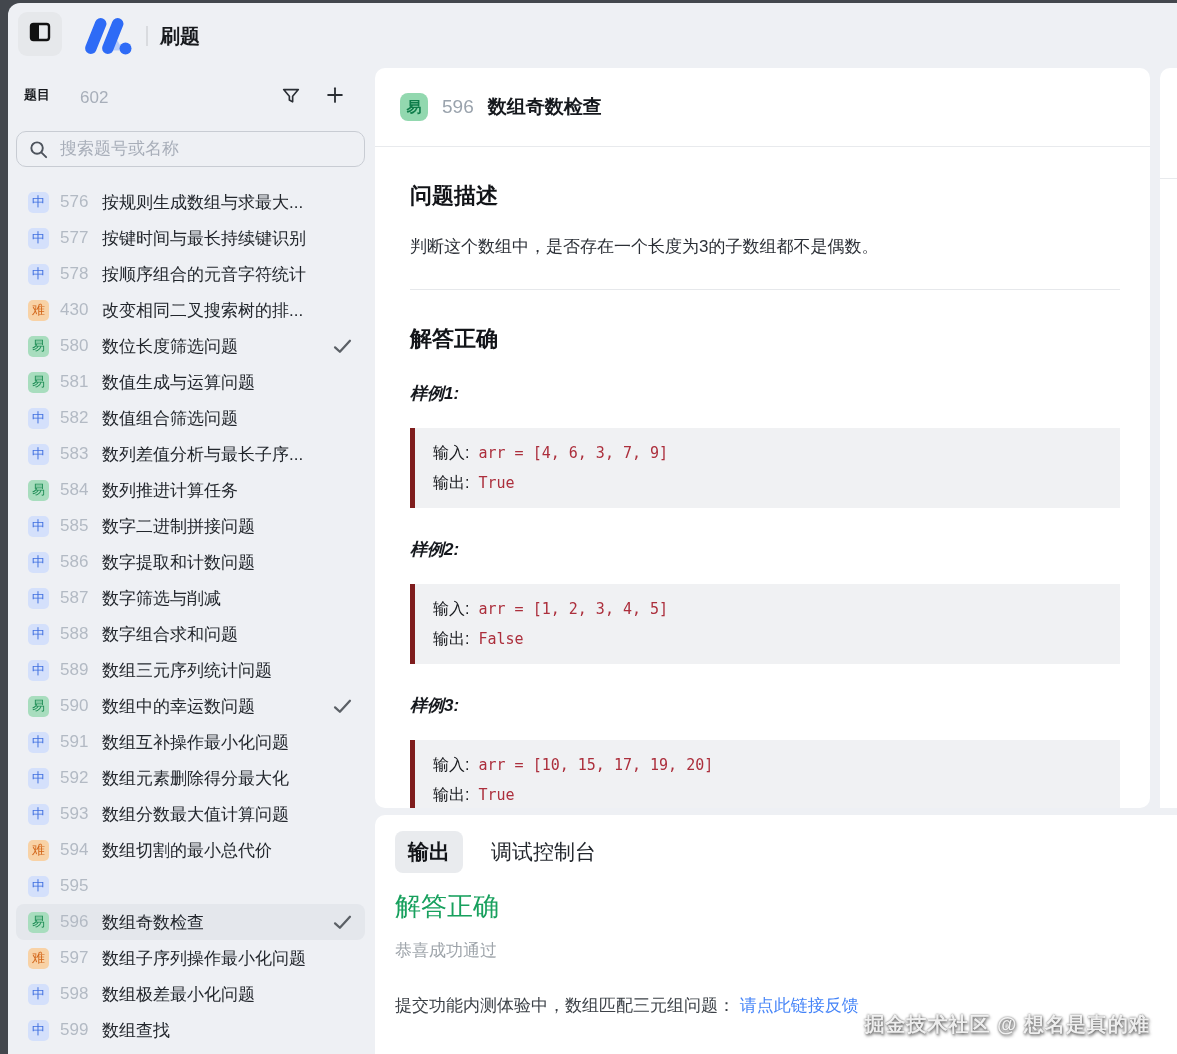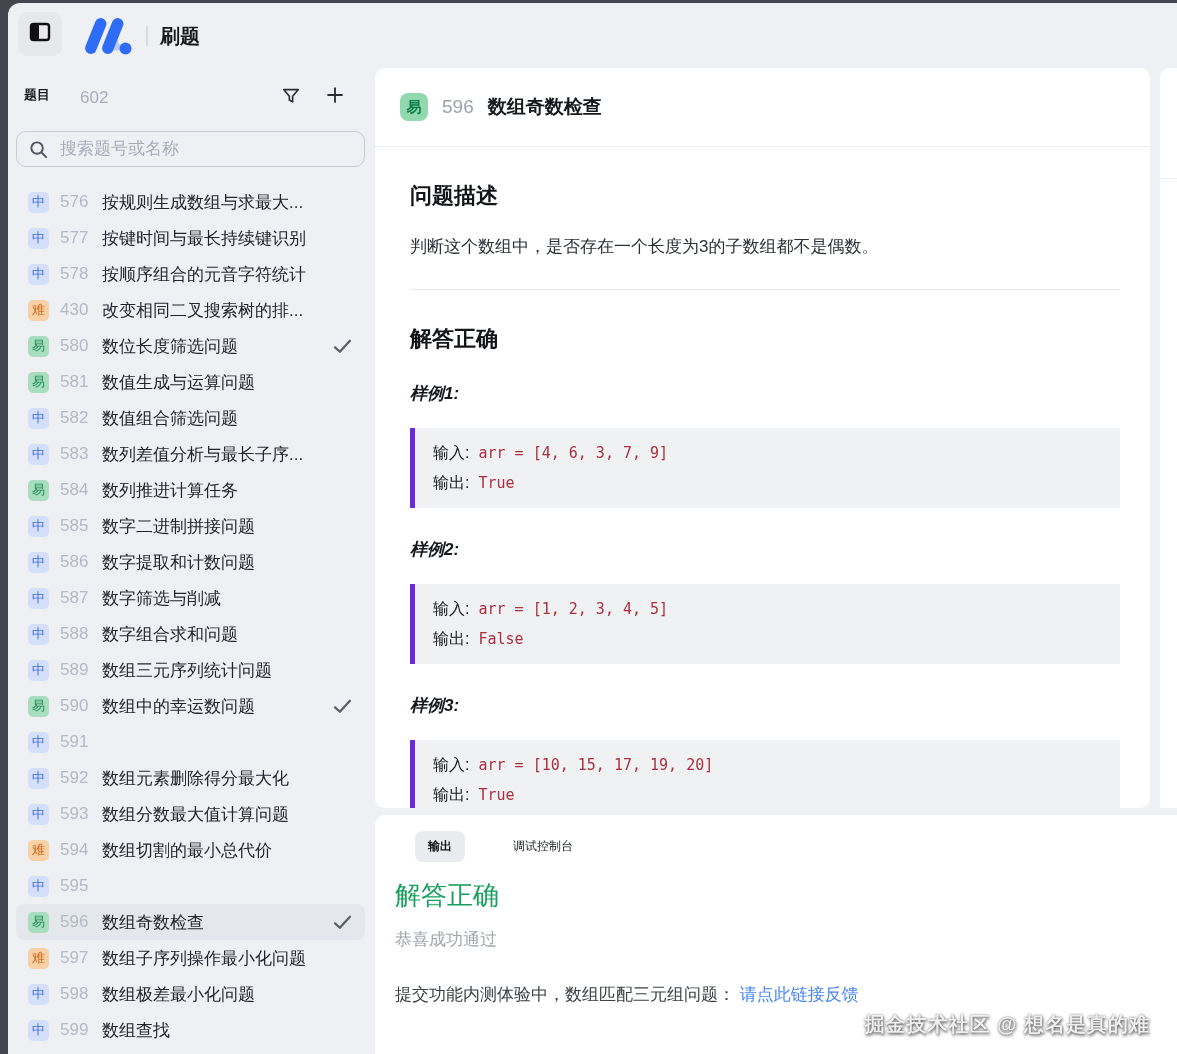--- a/index.html
+++ b/index.html
@@ -75,38 +75,38 @@
   .header-title { margin-left:14px; font-size:19px; font-weight:700; color:#15181d; }
 
   .card-content { padding:36px 30px 0 35px; }
   .section-heading { font-size:22px; font-weight:700; color:#121418; margin:0; line-height:26px; }
   .section-heading.second { margin-top:36px; }
   .desc { margin-top:27px; font-size:17px; color:#2b2f36; line-height:22px; }
   .rule { margin:31px 0 0 0; border:none; border-top:1px solid #e6e8eb; }
 
   .example-label { margin-top:32px; font-size:17px; font-weight:700; font-style:italic; color:#15181d; line-height:20px; }
   .example-block {
-    margin-top:24px; background:#f0f1f3; border-left:5px solid #6d28d9;
+    margin-top:24px; background:#f0f1f3; border-left:5px solid #7f1d1d;
     padding:10px 18px; line-height:30px;
   }
   .io-label { font-size:16px; color:#17191d; }
   .code { font-family:"DejaVu Sans Mono","Liberation Mono",monospace; font-size:15px; color:#ac2f3c; margin-left:9px; }
 
   
   .sliver { position:absolute; left:1152px; top:65px; right:0; height:740px; background:#fff; border-top-left-radius:10px; }
   .sliver-line { position:absolute; top:110px; left:0; right:0; height:1px; background:#e8eaed; }
 
   
   .output-panel {
     position:absolute; left:367px; top:812px; right:0; bottom:0;
     background:#fff; border-top-left-radius:10px; box-sizing:border-box;
     padding:16px 20px 0 20px;
   }
   .tabs { display:flex; align-items:center; gap:26px; }
-  .tab { font-size:12px; color:#22262c; padding:7px 2px; cursor:pointer;margin-left:20px; }
+  .tab { font-size:21px; color:#22262c; padding:7px 2px; cursor:pointer; }
   .tab.active { background:#e9ebee; border-radius:8px; padding:7px 13px; font-weight:700; color:#121418; }
   .result-title { margin-top:16px; font-size:26px; font-weight:500; color:#17a05d; }
   .result-sub { margin-top:15px; font-size:17px; color:#9fa5ab; }
   .feedback { margin-top:32px; font-size:17px; color:#3b4046; }
   .feedback-link { color:#4584f8; cursor:pointer; }
 
   
   .watermark {
     position:absolute; right:27px; bottom:16px; z-index:60;
     font-size:20px; font-weight:700; letter-spacing:1px;
@@ -283,20 +283,21 @@
     <div class="badge easy">易</div>
     <div class="row-num">590</div>
     <div class="row-title">数组中的幸运数问题</div>
     <svg class="row-check" viewBox="0 0 24 24" fill="none" stroke="#5b6066" stroke-width="2.6" stroke-linecap="round" stroke-linejoin="round">
       <polyline points="3.5,13 9,18 20.5,5.5"></polyline>
     </svg>
   </div>
       <div class="row">
     <div class="badge mid">中</div>
     <div class="row-num">591</div>
+    <div class="row-title">数组互补操作最小化问题</div>
     <svg class="row-check" viewBox="0 0 24 24" fill="none" stroke="#5b6066" stroke-width="2.6" stroke-linecap="round" stroke-linejoin="round" style="visibility: hidden;">
       <polyline points="3.5,13 9,18 20.5,5.5"></polyline>
     </svg>
   </div>
       <div class="row">
     <div class="badge mid">中</div>
     <div class="row-num">592</div>
     <div class="row-title">数组元素删除得分最大化</div>
     <svg class="row-check" viewBox="0 0 24 24" fill="none" stroke="#5b6066" stroke-width="2.6" stroke-linecap="round" stroke-linejoin="round" style="visibility: hidden;">
       <polyline points="3.5,13 9,18 20.5,5.5"></polyline>

